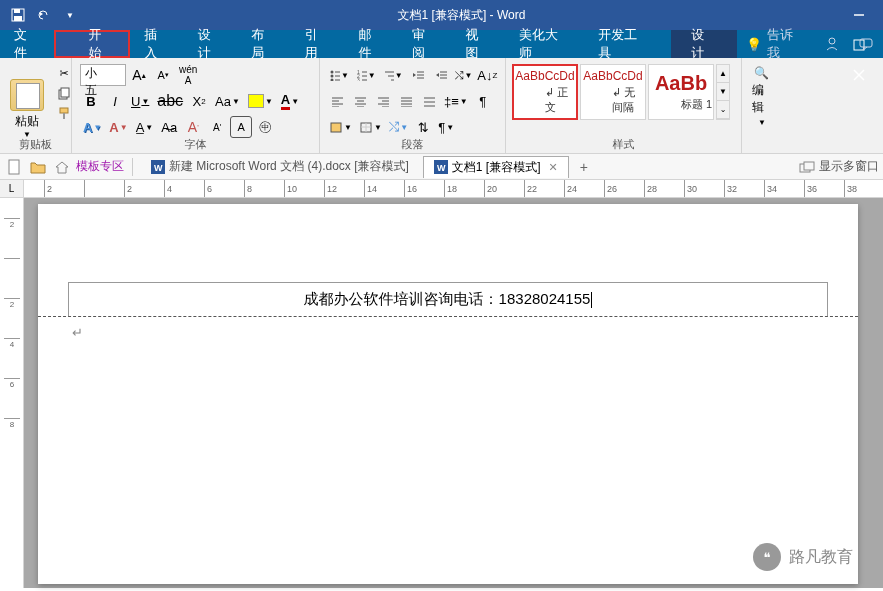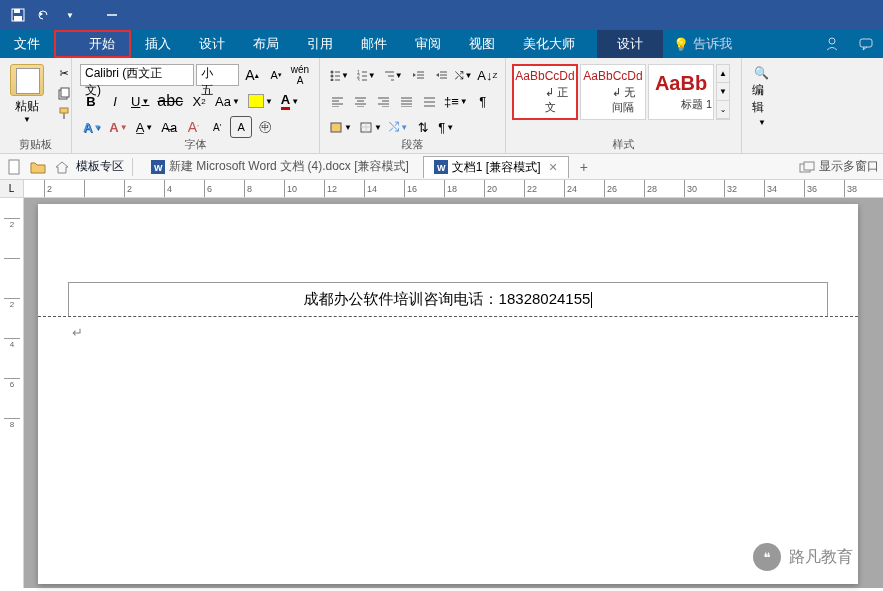--- a/index.html
+++ b/index.html
@@ -19,21 +19,21 @@
 .menu-tab.design { background: #1e3f6e; margin-left: 8px; padding: 0 20px; }
 .tellme { display: flex; align-items: center; padding: 0 10px; gap: 4px; color: #c8d4e8; }
 .menubar-right { margin-left: auto; display: flex; }
 .menubar-icon { width: 34px; display: flex; align-items: center; justify-content: center; }
 
 .ribbon { height: 96px; background: #f1f1f1; border-bottom: 1px solid #d4d4d4; display: flex; }
 .ribbon-group { border-right: 1px solid #d4d4d4; padding: 2px 4px 0; display: flex; flex-direction: column; position: relative; }
 .group-label { font-size: 11px; color: #555; text-align: center; padding: 2px 0 1px; position: absolute; bottom: 0; left: 0; right: 0; }
 .group-content { flex: 1; display: flex; gap: 2px; }
 
-.clipboard-main { display: flex; flex-direction: column; align-items: center; padding: 4px 6px 0; }
+.clipboard-main { display: flex; flex-direction: column; align-items: center; padding: 4px 6px 0; justify-content: center; }
 .paste-icon { width: 34px; height: 32px; background: linear-gradient(#f5d998,#e8c878); border: 1px solid #c8a848; border-radius: 3px; position: relative; }
 .paste-icon::before { content: ''; position: absolute; top: 3px; left: 5px; width: 22px; height: 24px; background: #fff; border: 1px solid #999; }
 .clipboard-side { display: flex; flex-direction: column; gap: 2px; padding: 4px 2px; }
 .small-icon { width: 20px; height: 18px; display: flex; align-items: center; justify-content: center; font-size: 11px; cursor: pointer; }
 
 .font-row { display: flex; gap: 2px; align-items: center; margin-bottom: 4px; }
 .font-select { height: 22px; border: 1px solid #ababab; background: #fff; font-size: 12px; padding: 0 18px 0 4px; position: relative; }
 .font-name { width: 130px; }
 .font-size { width: 46px; }
 .ribbon-btn { min-width: 22px; height: 22px; border: none; background: none; display: inline-flex; align-items: center; justify-content: center; font-size: 13px; cursor: pointer; padding: 0 3px; }
@@ -98,20 +98,21 @@
         </svg>
       </span>
     <span class="qat-btn">
         <svg width="14" height="12">
           <path d="M10 6 A4 4 0 1 0 6 10" fill="none" stroke="#fff"></path>
           <path d="M3 3 L6 5 L3 7 Z" fill="#fff"></path>
         </svg>
       </span>
     <span class="qat-btn" style="font-size:8px">▼</span>
   </div>
+  <div class="title-text">文档1 [兼容模式] - Word</div>
   <div class="win-controls">
     <div class="login-btn">登录</div>
     <div class="win-btn">
         <svg width="14" height="14">
           <rect x="2" y="2" width="10" height="10" fill="none" stroke="#fff"></rect>
           <rect x="4" y="4" width="6" height="2" fill="#fff"></rect>
         </svg>
       </div>
     <div class="win-btn">
         <svg width="12" height="12">
@@ -136,20 +137,21 @@
   <div class="menu-tab">文件</div>
   <div class="menu-tab active">开始</div>
   <div class="menu-tab">插入</div>
   <div class="menu-tab">设计</div>
   <div class="menu-tab">布局</div>
   <div class="menu-tab">引用</div>
   <div class="menu-tab">邮件</div>
   <div class="menu-tab">审阅</div>
   <div class="menu-tab">视图</div>
   <div class="menu-tab">美化大师</div>
+  <div class="menu-tab">开发工具</div>
   <div class="menu-tab design">设计</div>
   <div class="tellme">
     <span>💡</span>
     <span>告诉我</span>
   </div>
   <div class="menubar-right">
     <div class="menubar-icon">
         <svg width="16" height="16">
           <circle cx="8" cy="5" r="3" fill="none" stroke="#c8d4e8"></circle>
           <path d="M3 14 Q8 9 13 14" fill="none" stroke="#c8d4e8"></path>
@@ -188,21 +190,20 @@
             </svg>
           </span>
       </div>
     </div>
     <div class="group-label">剪贴板</div>
   </div>
 
   <div class="ribbon-group" style="width:248px">
     <div style="padding:4px 4px 0">
       <div class="font-row">
-        <div class="font-select font-name">Calibri (西文正文)</div>
         <div class="font-select font-size">小五</div>
         <button class="ribbon-btn" style="font-size:14px">A<span style="font-size:8px;vertical-align:super">▴</span></button>
         <button class="ribbon-btn" style="font-size:11px">A<span style="font-size:7px;vertical-align:super">▾</span></button>
         <button class="ribbon-btn" style="font-size:10px">wén<br>A</button>
       </div>
       <div class="font-row">
         <button class="ribbon-btn" style="font-weight:bold">B</button>
         <button class="ribbon-btn" style="font-style:italic">I</button>
         <button class="ribbon-btn" style="text-decoration:underline">
             <span>U</span>
@@ -401,21 +402,21 @@
   <span class="doc-icon">
       <svg width="16" height="14">
         <path d="M1 3 L5 3 L7 5 L15 5 L15 13 L1 13 Z" fill="#f5c96e" stroke="#a68037"></path>
       </svg>
     </span>
   <span class="doc-icon">
       <svg width="16" height="14">
         <path d="M8 2 L14 7 L12 7 L12 13 L4 13 L4 7 L2 7 Z" fill="none" stroke="#888"></path>
       </svg>
     </span>
-  <span style="color:#0f172a">模板专区</span>
+  <span style="color:#a21caf">模板专区</span>
   <div style="width:1px;height:18px;background:#ccc;margin:0 4px"></div>
   <div class="doc-tab inactive">
     <svg width="14" height="14">
         <rect width="14" height="14" fill="#2b579a"></rect>
         <text x="3" y="11" font-size="9" fill="#fff" font-weight="bold">W</text>
       </svg>
     <span>新建 Microsoft Word 文档 (4).docx [兼容模式]</span>
   </div>
   <div class="doc-tab active">
     <svg width="14" height="14">

